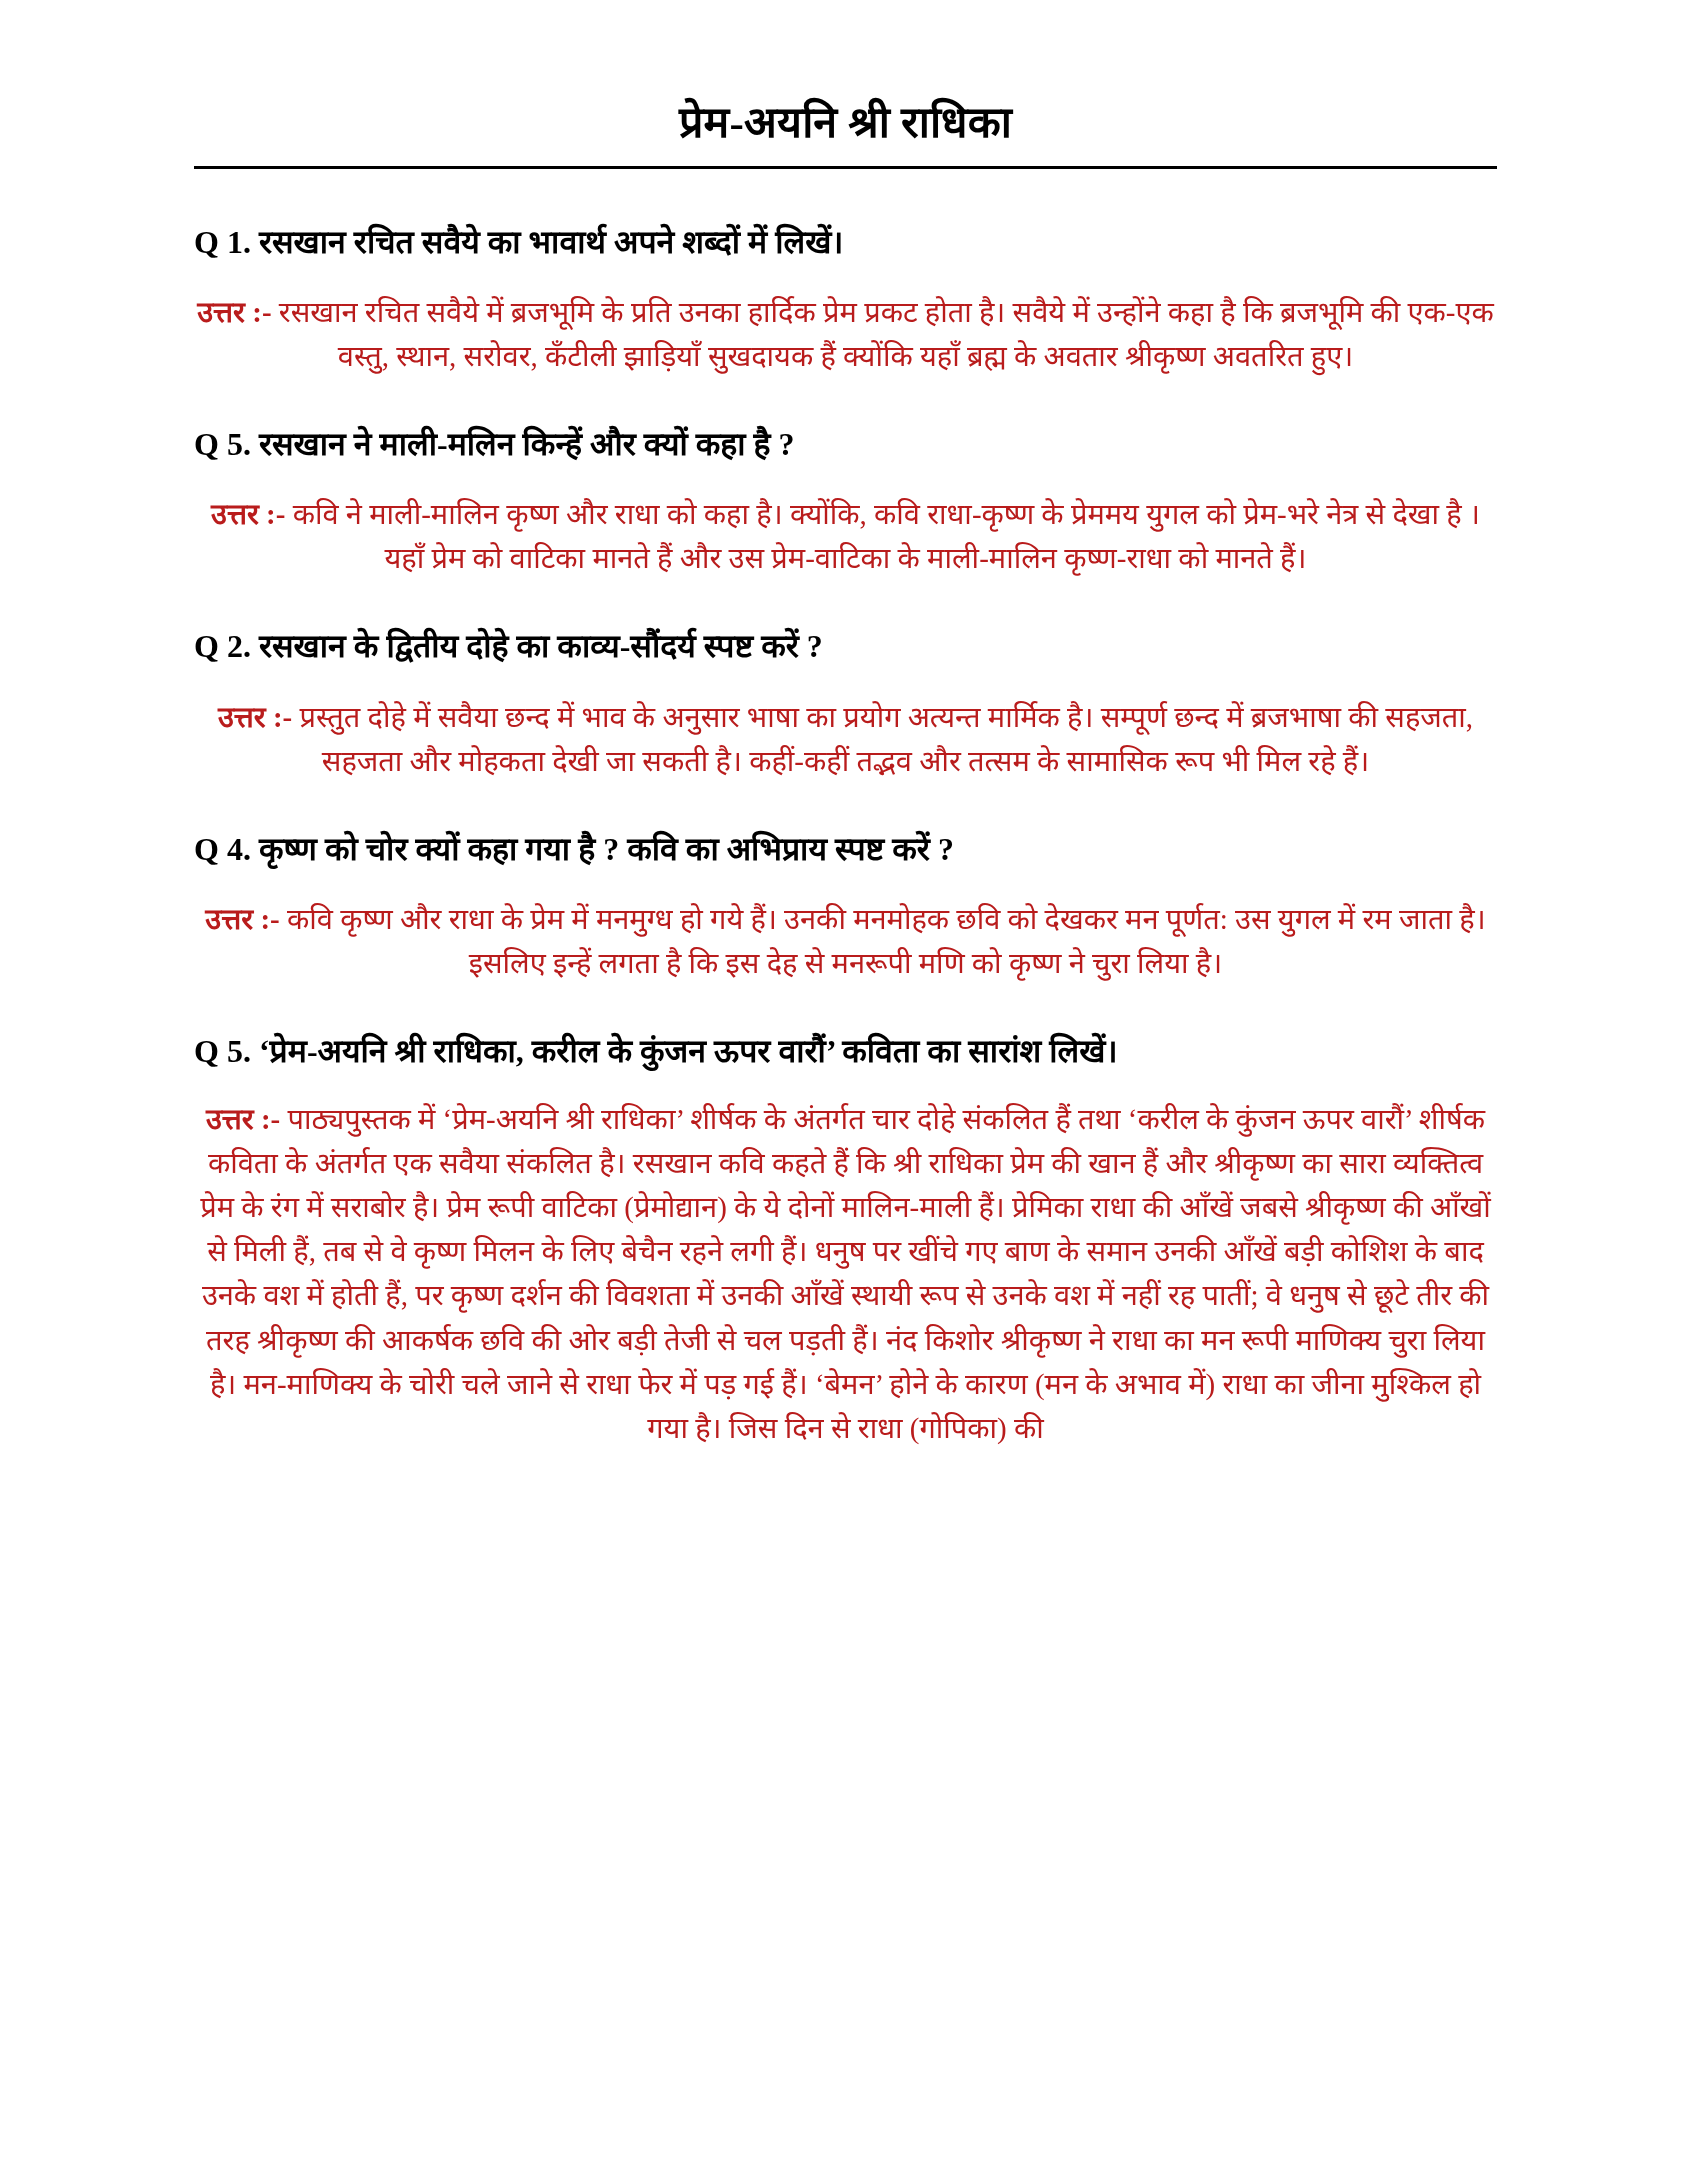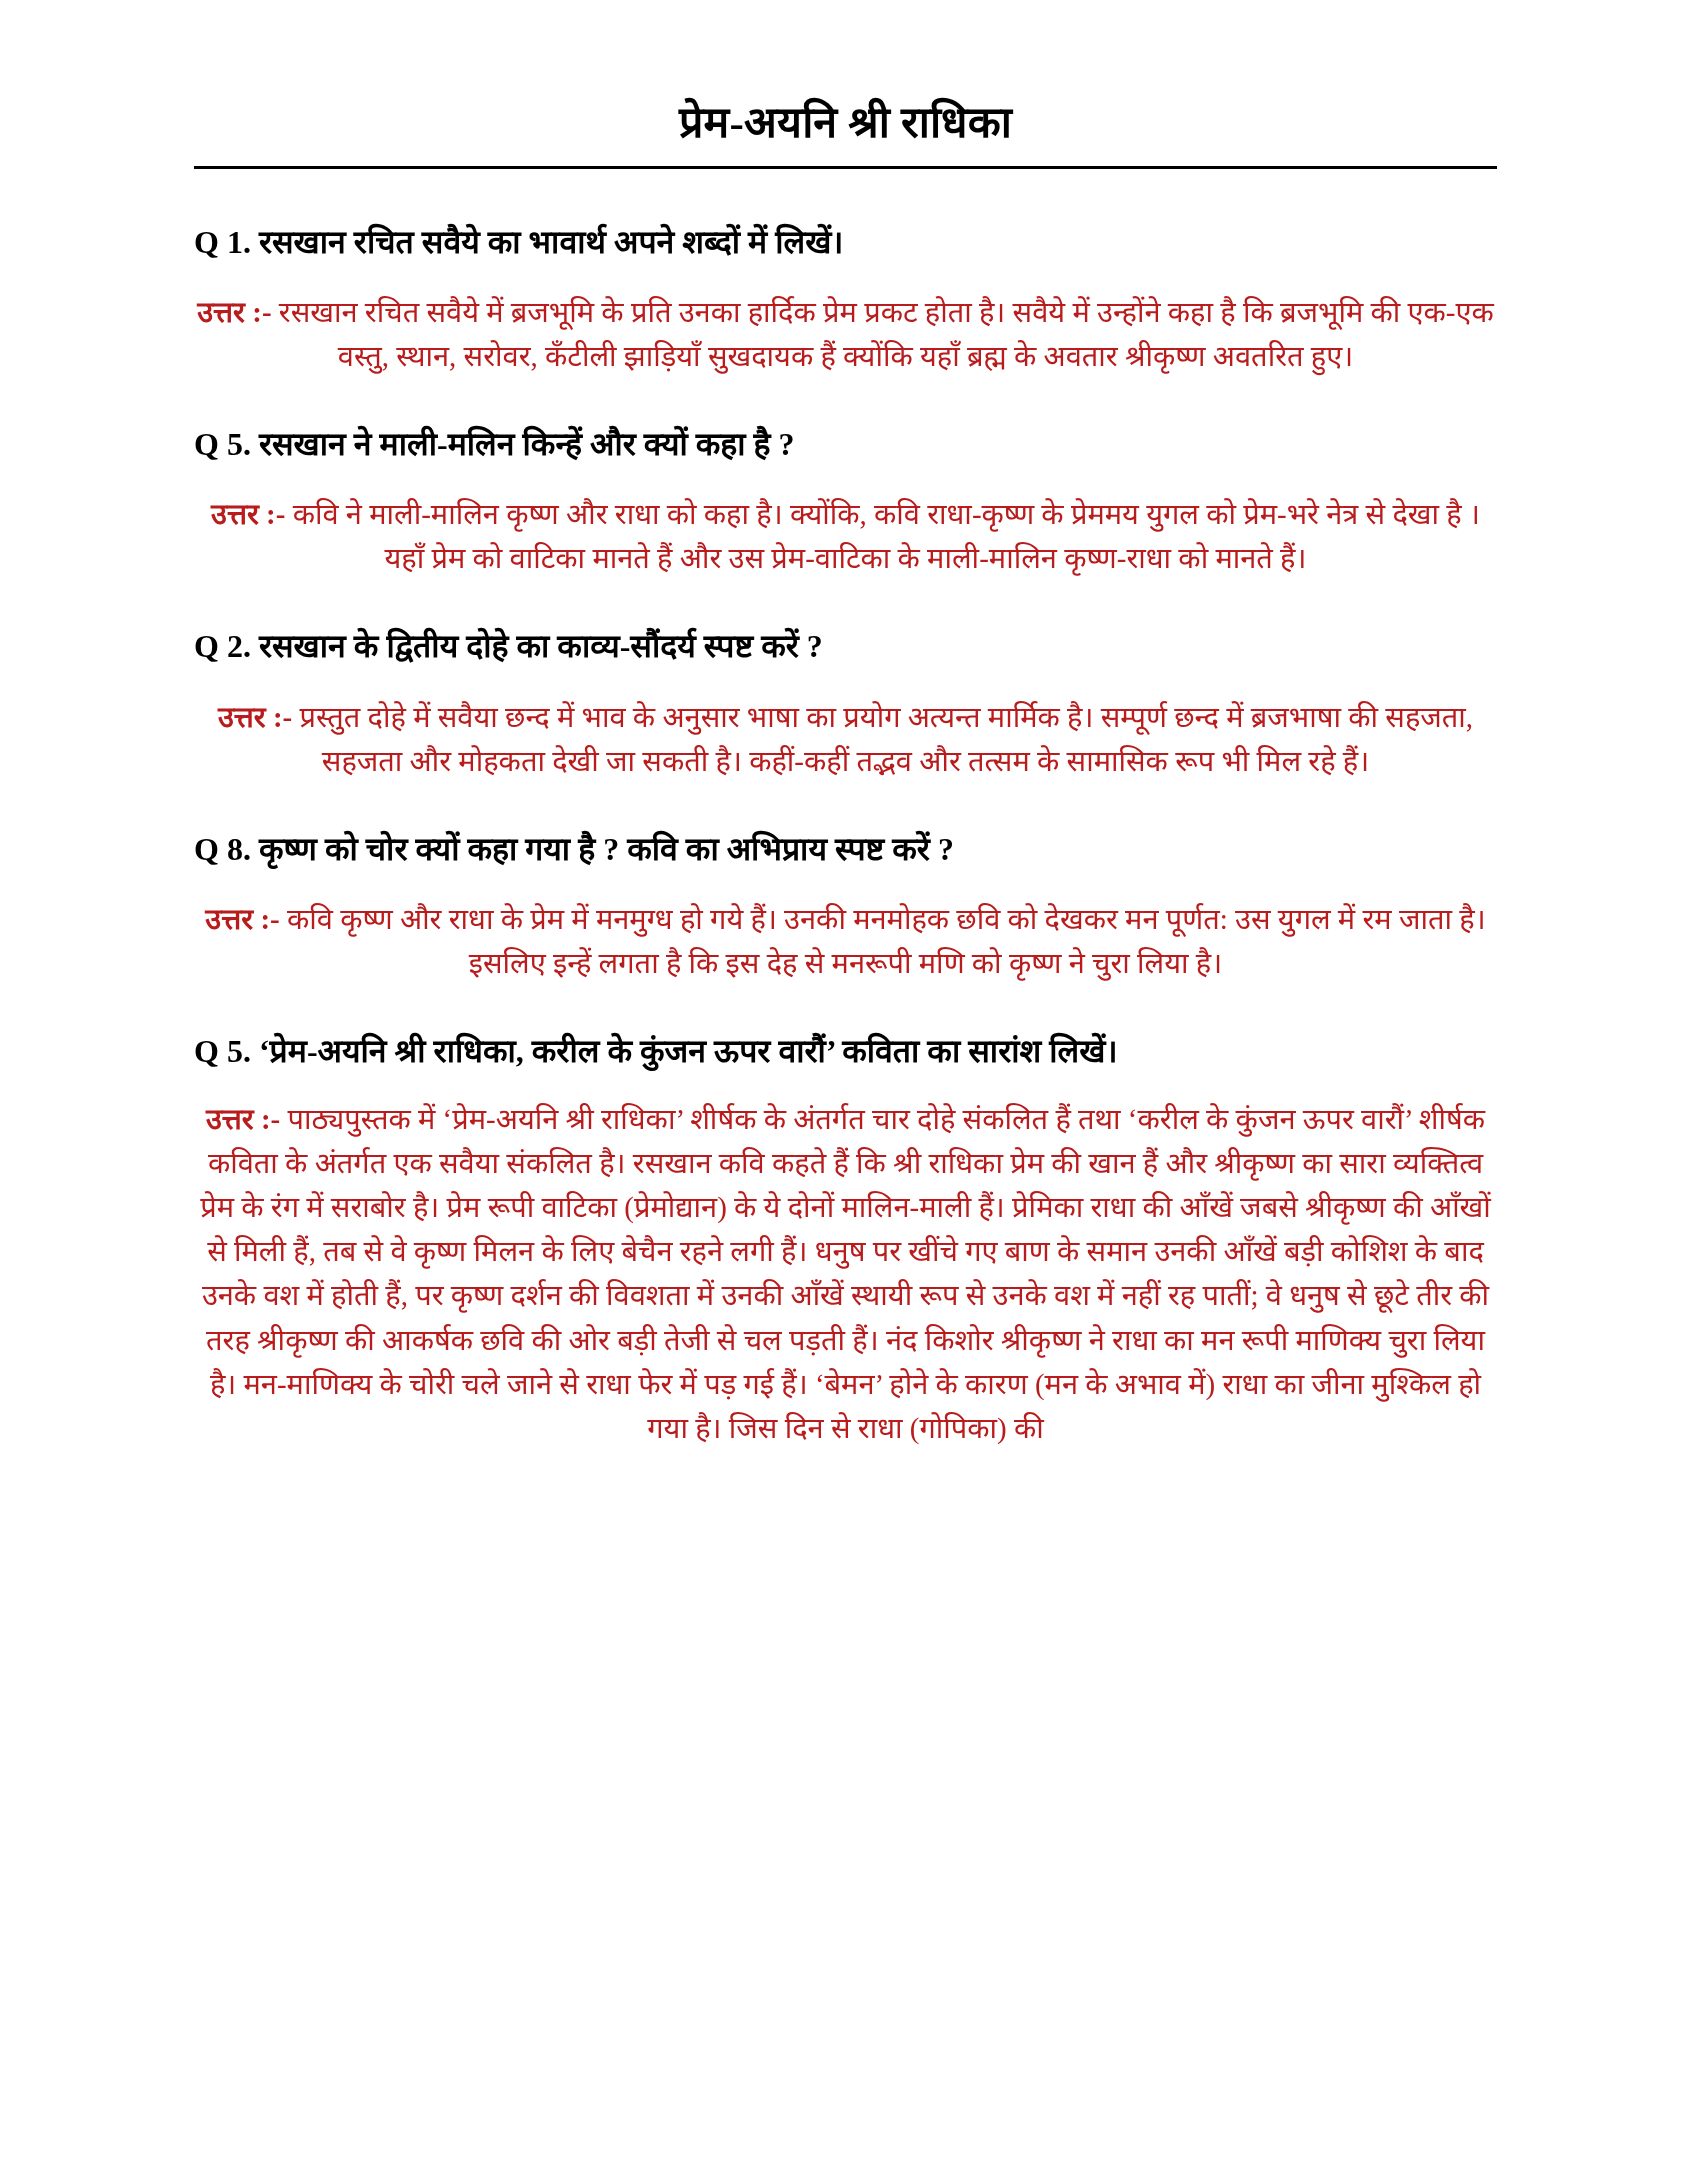--- a/index.html
+++ b/index.html
@@ -104,21 +104,21 @@
       <p class="question">Q 5. रसखान ने माली-मलिन किन्हें और क्यों कहा है ?</p>
       <p class="answer"><span class="ans-label">उत्तर :-</span><span> कवि ने माली-मालिन कृष्ण और राधा को कहा है। क्योंकि, कवि राधा-कृष्ण के प्रेममय युगल को प्रेम-भरे नेत्र से देखा है । यहाँ प्रेम को वाटिका मानते हैं और उस प्रेम-वाटिका के माली-मालिन कृष्ण-राधा को मानते हैं।</span></p>
     </div>
 
     <div class="qa-block" id="qa-3">
       <p class="question">Q 2. रसखान के द्वितीय दोहे का काव्य-सौंदर्य स्पष्ट करें ?</p>
       <p class="answer"><span class="ans-label">उत्तर :-</span><span> प्रस्तुत दोहे में सवैया छन्द में भाव के अनुसार भाषा का प्रयोग अत्यन्त मार्मिक है। सम्पूर्ण छन्द में ब्रजभाषा की सहजता, सहजता और मोहकता देखी जा सकती है। कहीं-कहीं तद्भव और तत्सम के सामासिक रूप भी मिल रहे हैं।</span></p>
     </div>
 
     <div class="qa-block" id="qa-4">
-      <p class="question">Q 8. कृष्ण को चोर क्यों कहा गया है ? कवि का अभिप्राय स्पष्ट करें ?</p>
+      <p class="question">Q 4. कृष्ण को चोर क्यों कहा गया है ? कवि का अभिप्राय स्पष्ट करें ?</p>
       <p class="answer"><span class="ans-label">उत्तर :-</span><span> कवि कृष्ण और राधा के प्रेम में मनमुग्ध हो गये हैं। उनकी मनमोहक छवि को देखकर मन पूर्णत: उस युगल में रम जाता है। इसलिए इन्हें लगता है कि इस देह से मनरूपी मणि को कृष्ण ने चुरा लिया है।</span></p>
     </div>
 
     <div class="qa-block" id="qa-5">
       <p class="question">Q 5. ‘प्रेम-अयनि श्री राधिका, करील के कुंजन ऊपर वारौं’ कविता का सारांश लिखें।</p>
       <p class="answer"><span class="ans-label">उत्तर :-</span><span> पाठ्यपुस्तक में ‘प्रेम-अयनि श्री राधिका’ शीर्षक के अंतर्गत चार दोहे संकलित हैं तथा ‘करील के कुंजन ऊपर वारौं’ शीर्षक कविता के अंतर्गत एक सवैया संकलित है। रसखान कवि कहते हैं कि श्री राधिका प्रेम की खान हैं और श्रीकृष्ण का सारा व्यक्तित्व प्रेम के रंग में सराबोर है। प्रेम रूपी वाटिका (प्रेमोद्यान) के ये दोनों मालिन-माली हैं। प्रेमिका राधा की आँखें जबसे श्रीकृष्ण की आँखों से मिली हैं, तब से वे कृष्ण मिलन के लिए बेचैन रहने लगी हैं। धनुष पर खींचे गए बाण के समान उनकी आँखें बड़ी कोशिश के बाद उनके वश में होती हैं, पर कृष्ण दर्शन की विवशता में उनकी आँखें स्थायी रूप से उनके वश में नहीं रह पातीं; वे धनुष से छूटे तीर की तरह श्रीकृष्ण की आकर्षक छवि की ओर बड़ी तेजी से चल पड़ती हैं। नंद किशोर श्रीकृष्ण ने राधा का मन रूपी माणिक्य चुरा लिया है। मन-माणिक्य के चोरी चले जाने से राधा फेर में पड़ गई हैं। ‘बेमन’ होने के कारण (मन के अभाव में) राधा का जीना मुश्किल हो गया है। जिस दिन से राधा (गोपिका) की</span></p>
     </div>
 
   </div>
 </div>

